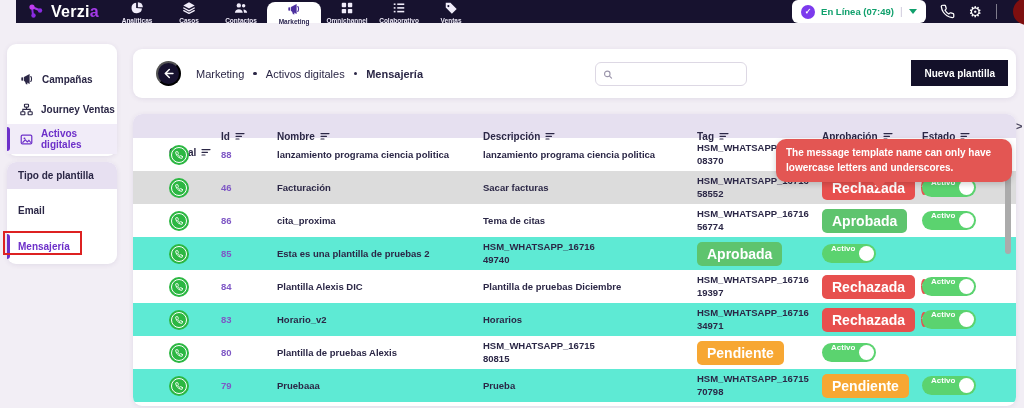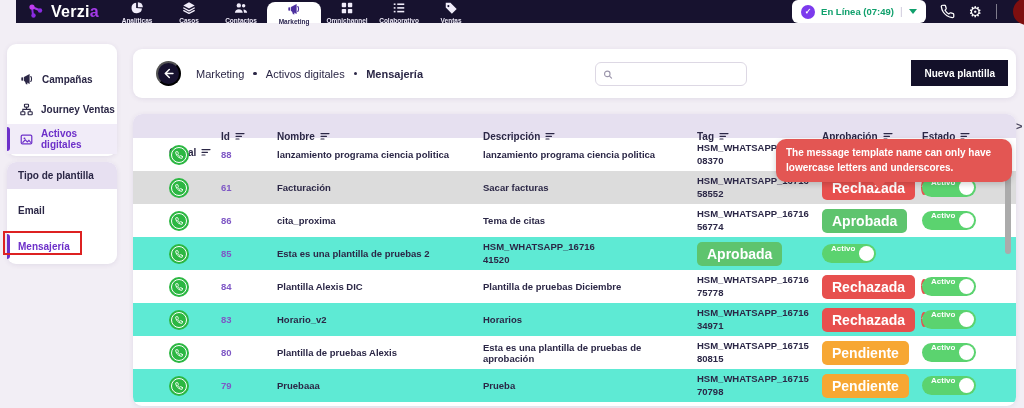--- a/index.html
+++ b/index.html
@@ -351,21 +351,21 @@
         <div class="tgrid trow hover">
     <div class="cell c-canal">
       <span class="wa">
               <span class="wa-ring">
                 <svg viewBox="0 0 24 24" width="8" height="8" fill="none" stroke="#fff" stroke-width="3" stroke-linecap="round" stroke-linejoin="round">
                   <path d="M22 16.92v3a2 2 0 0 1-2.18 2 19.79 19.79 0 0 1-8.63-3.07 19.5 19.5 0 0 1-6-6 19.79 19.79 0 0 1-3.07-8.67A2 2 0 0 1 4.11 2h3a2 2 0 0 1 2 1.72 12.84 12.84 0 0 0 .7 2.81 2 2 0 0 1-.45 2.11L8.09 9.91a16 16 0 0 0 6 6l1.27-1.27a2 2 0 0 1 2.11-.45 12.84 12.84 0 0 0 2.81.7A2 2 0 0 1 22 16.92z"></path>
                 </svg>
               </span>
             </span>
     </div>
-    <div class="cell id">61</div>
+    <div class="cell id">46</div>
     <div class="cell">Facturación</div>
     <div class="cell">Sacar facturas</div>
     <div class="cell">
             <div class="tag-l">HSM_WHATSAPP_16716</div>
             <div class="tag-l">58552</div>
           </div>
     <div class="cell aprob-cell">
             <span class="badge b-red">Rechazada</span>
             <span class="help">?</span>
           </div>
@@ -410,21 +410,21 @@
                 <svg viewBox="0 0 24 24" width="8" height="8" fill="none" stroke="#fff" stroke-width="3" stroke-linecap="round" stroke-linejoin="round">
                   <path d="M22 16.92v3a2 2 0 0 1-2.18 2 19.79 19.79 0 0 1-8.63-3.07 19.5 19.5 0 0 1-6-6 19.79 19.79 0 0 1-3.07-8.67A2 2 0 0 1 4.11 2h3a2 2 0 0 1 2 1.72 12.84 12.84 0 0 0 .7 2.81 2 2 0 0 1-.45 2.11L8.09 9.91a16 16 0 0 0 6 6l1.27-1.27a2 2 0 0 1 2.11-.45 12.84 12.84 0 0 0 2.81.7A2 2 0 0 1 22 16.92z"></path>
                 </svg>
               </span>
             </span>
     </div>
     <div class="cell id">85</div>
     <div class="cell">Esta es una plantilla de pruebas 2</div>
     <div class="cell">
             <div class="tag-l">HSM_WHATSAPP_16716</div>
-            <div class="tag-l">41520</div>
+            <div class="tag-l">49740</div>
           </div>
     <div class="cell aprob-cell">
             <span class="badge b-green">Aprobada</span>
           </div>
     <div class="cell">
             <span class="toggle">
               <span class="t-label">Activo</span>
               <span class="t-knob"></span>
             </span>
           </div>
@@ -437,21 +437,21 @@
                   <path d="M22 16.92v3a2 2 0 0 1-2.18 2 19.79 19.79 0 0 1-8.63-3.07 19.5 19.5 0 0 1-6-6 19.79 19.79 0 0 1-3.07-8.67A2 2 0 0 1 4.11 2h3a2 2 0 0 1 2 1.72 12.84 12.84 0 0 0 .7 2.81 2 2 0 0 1-.45 2.11L8.09 9.91a16 16 0 0 0 6 6l1.27-1.27a2 2 0 0 1 2.11-.45 12.84 12.84 0 0 0 2.81.7A2 2 0 0 1 22 16.92z"></path>
                 </svg>
               </span>
             </span>
     </div>
     <div class="cell id">84</div>
     <div class="cell">Plantilla Alexis DIC</div>
     <div class="cell">Plantilla de pruebas Diciembre</div>
     <div class="cell">
             <div class="tag-l">HSM_WHATSAPP_16716</div>
-            <div class="tag-l">75778</div>
+            <div class="tag-l">19397</div>
           </div>
     <div class="cell aprob-cell">
             <span class="badge b-red">Rechazada</span>
             <span class="help">?</span>
           </div>
     <div class="cell">
             <span class="toggle">
               <span class="t-label">Activo</span>
               <span class="t-knob"></span>
             </span>
@@ -490,21 +490,20 @@
       <span class="wa">
               <span class="wa-ring">
                 <svg viewBox="0 0 24 24" width="8" height="8" fill="none" stroke="#fff" stroke-width="3" stroke-linecap="round" stroke-linejoin="round">
                   <path d="M22 16.92v3a2 2 0 0 1-2.18 2 19.79 19.79 0 0 1-8.63-3.07 19.5 19.5 0 0 1-6-6 19.79 19.79 0 0 1-3.07-8.67A2 2 0 0 1 4.11 2h3a2 2 0 0 1 2 1.72 12.84 12.84 0 0 0 .7 2.81 2 2 0 0 1-.45 2.11L8.09 9.91a16 16 0 0 0 6 6l1.27-1.27a2 2 0 0 1 2.11-.45 12.84 12.84 0 0 0 2.81.7A2 2 0 0 1 22 16.92z"></path>
                 </svg>
               </span>
             </span>
     </div>
     <div class="cell id">80</div>
     <div class="cell">Plantilla de pruebas Alexis</div>
-    <div class="cell">Esta es una plantilla de pruebas de aprobación</div>
     <div class="cell">
             <div class="tag-l">HSM_WHATSAPP_16715</div>
             <div class="tag-l">80815</div>
           </div>
     <div class="cell aprob-cell">
             <span class="badge b-orange">Pendiente</span>
           </div>
     <div class="cell">
             <span class="toggle">
               <span class="t-label">Activo</span>

